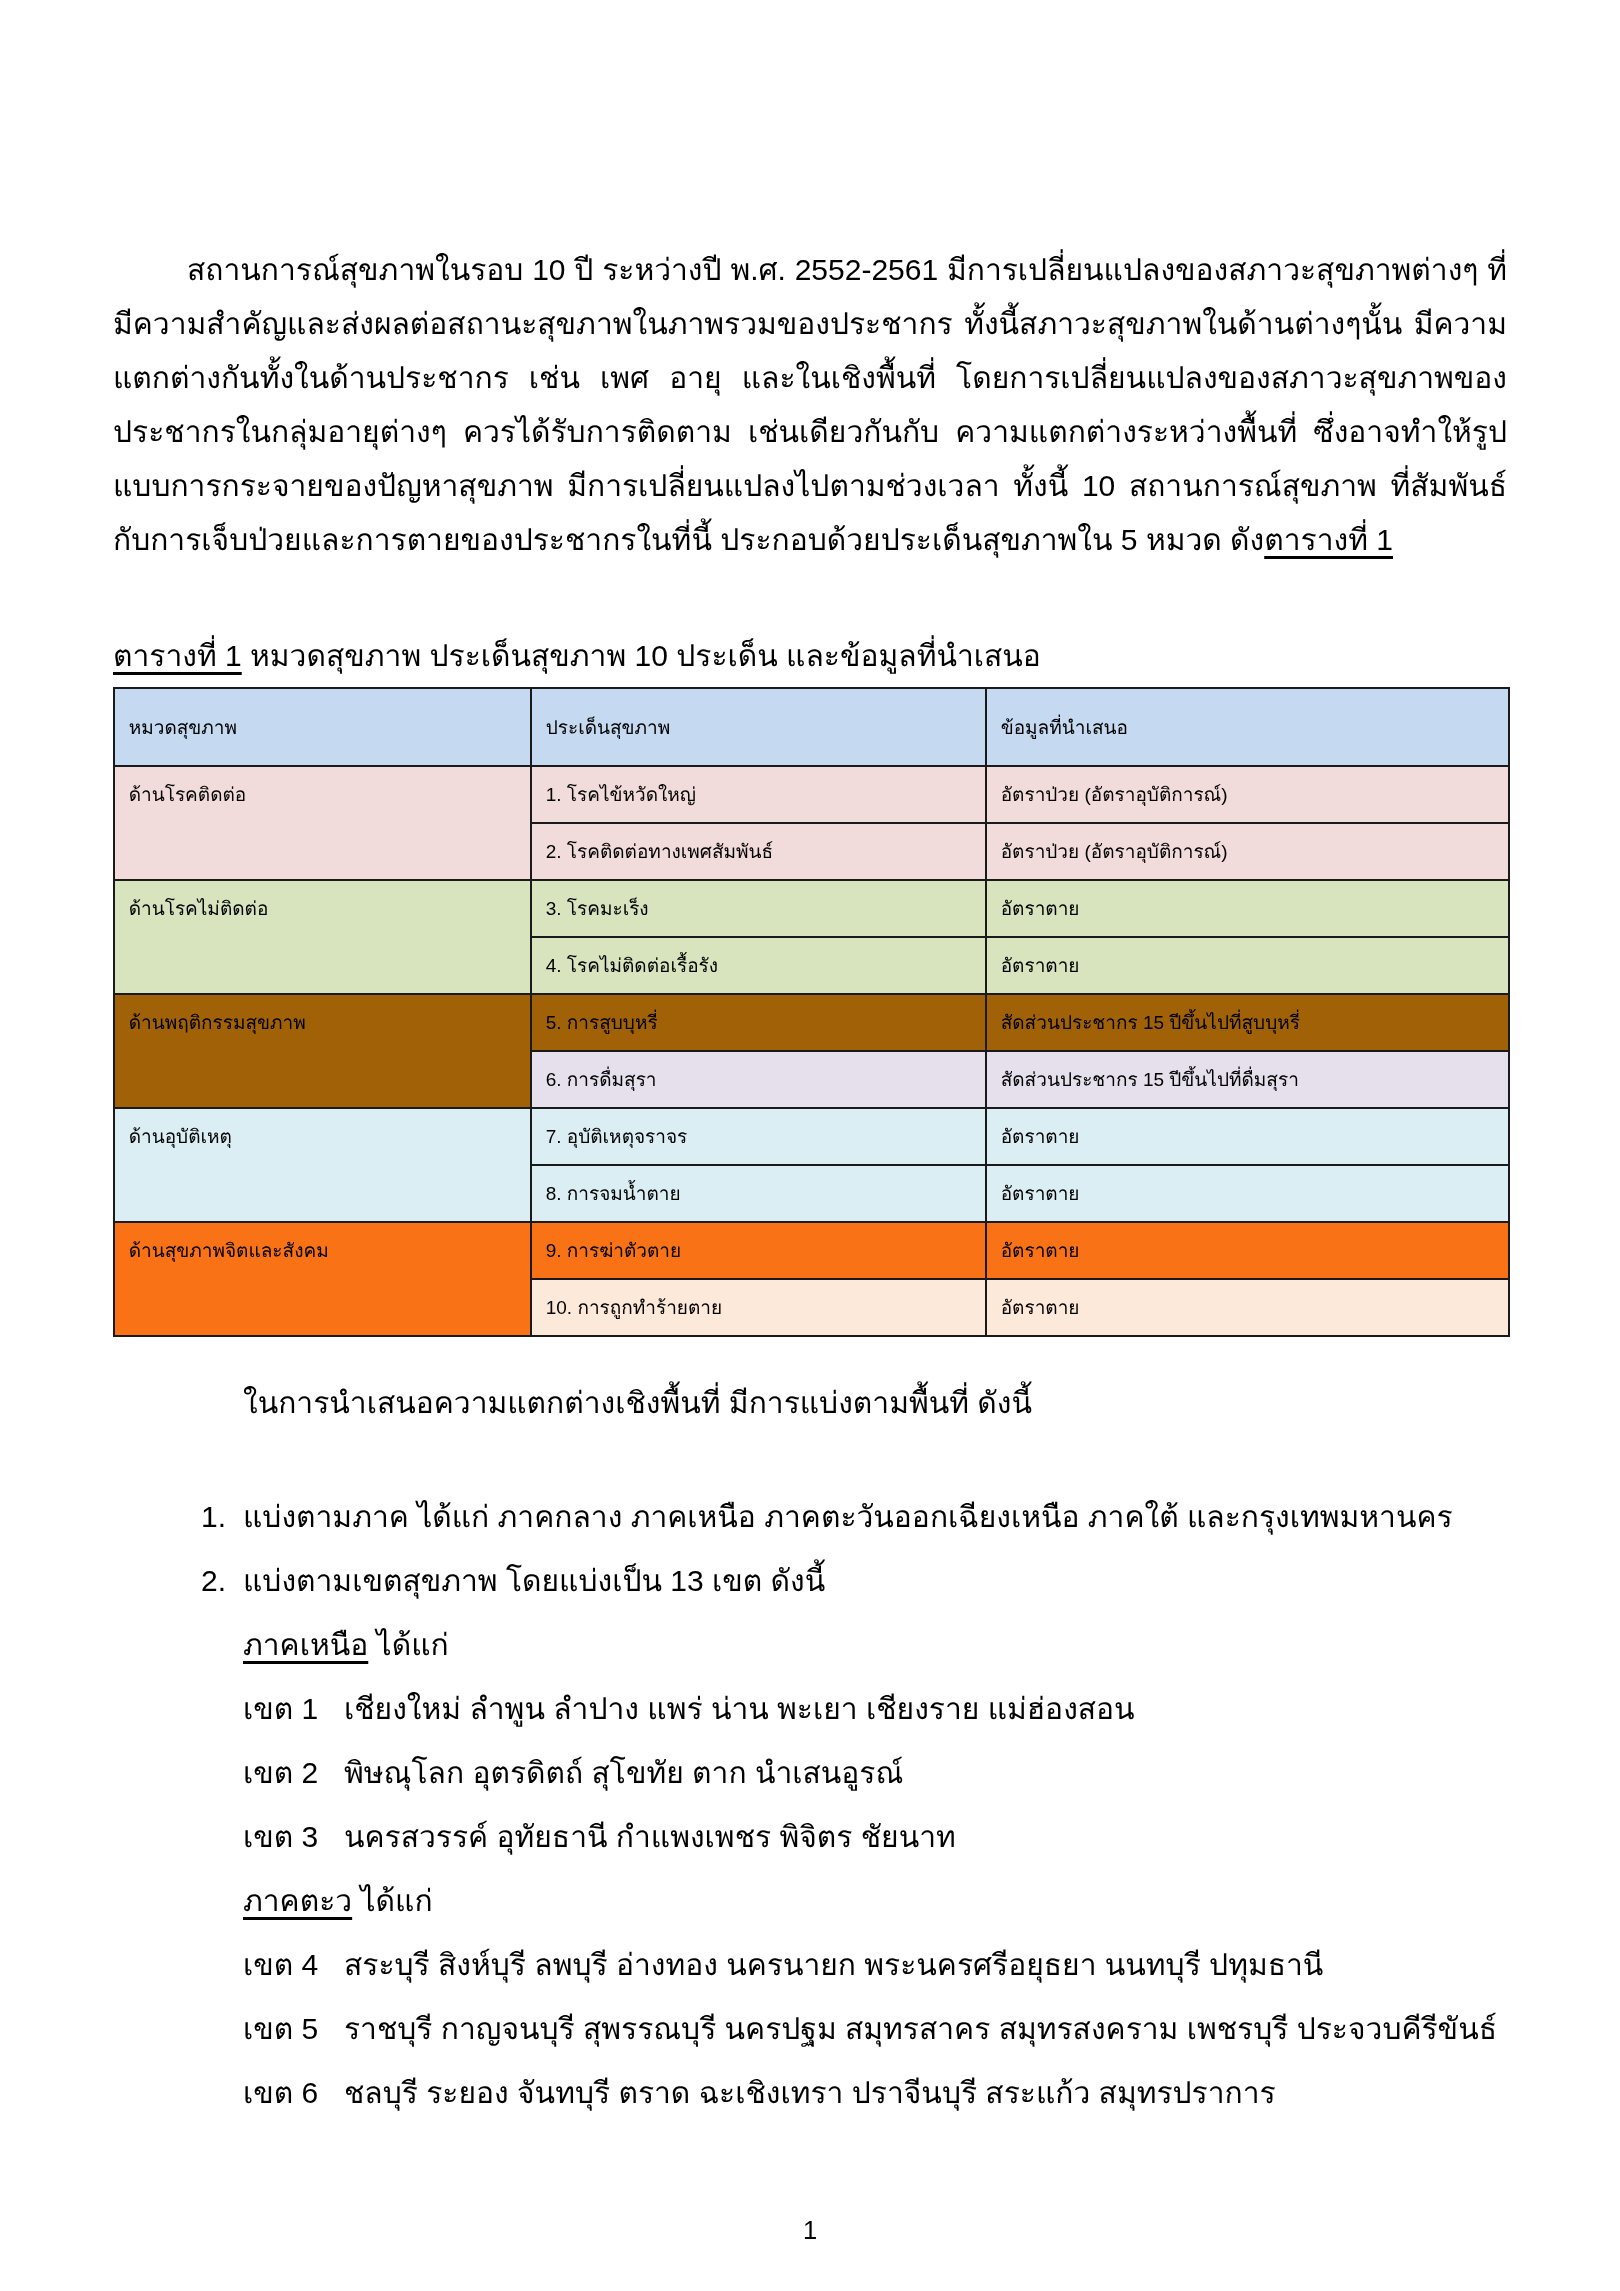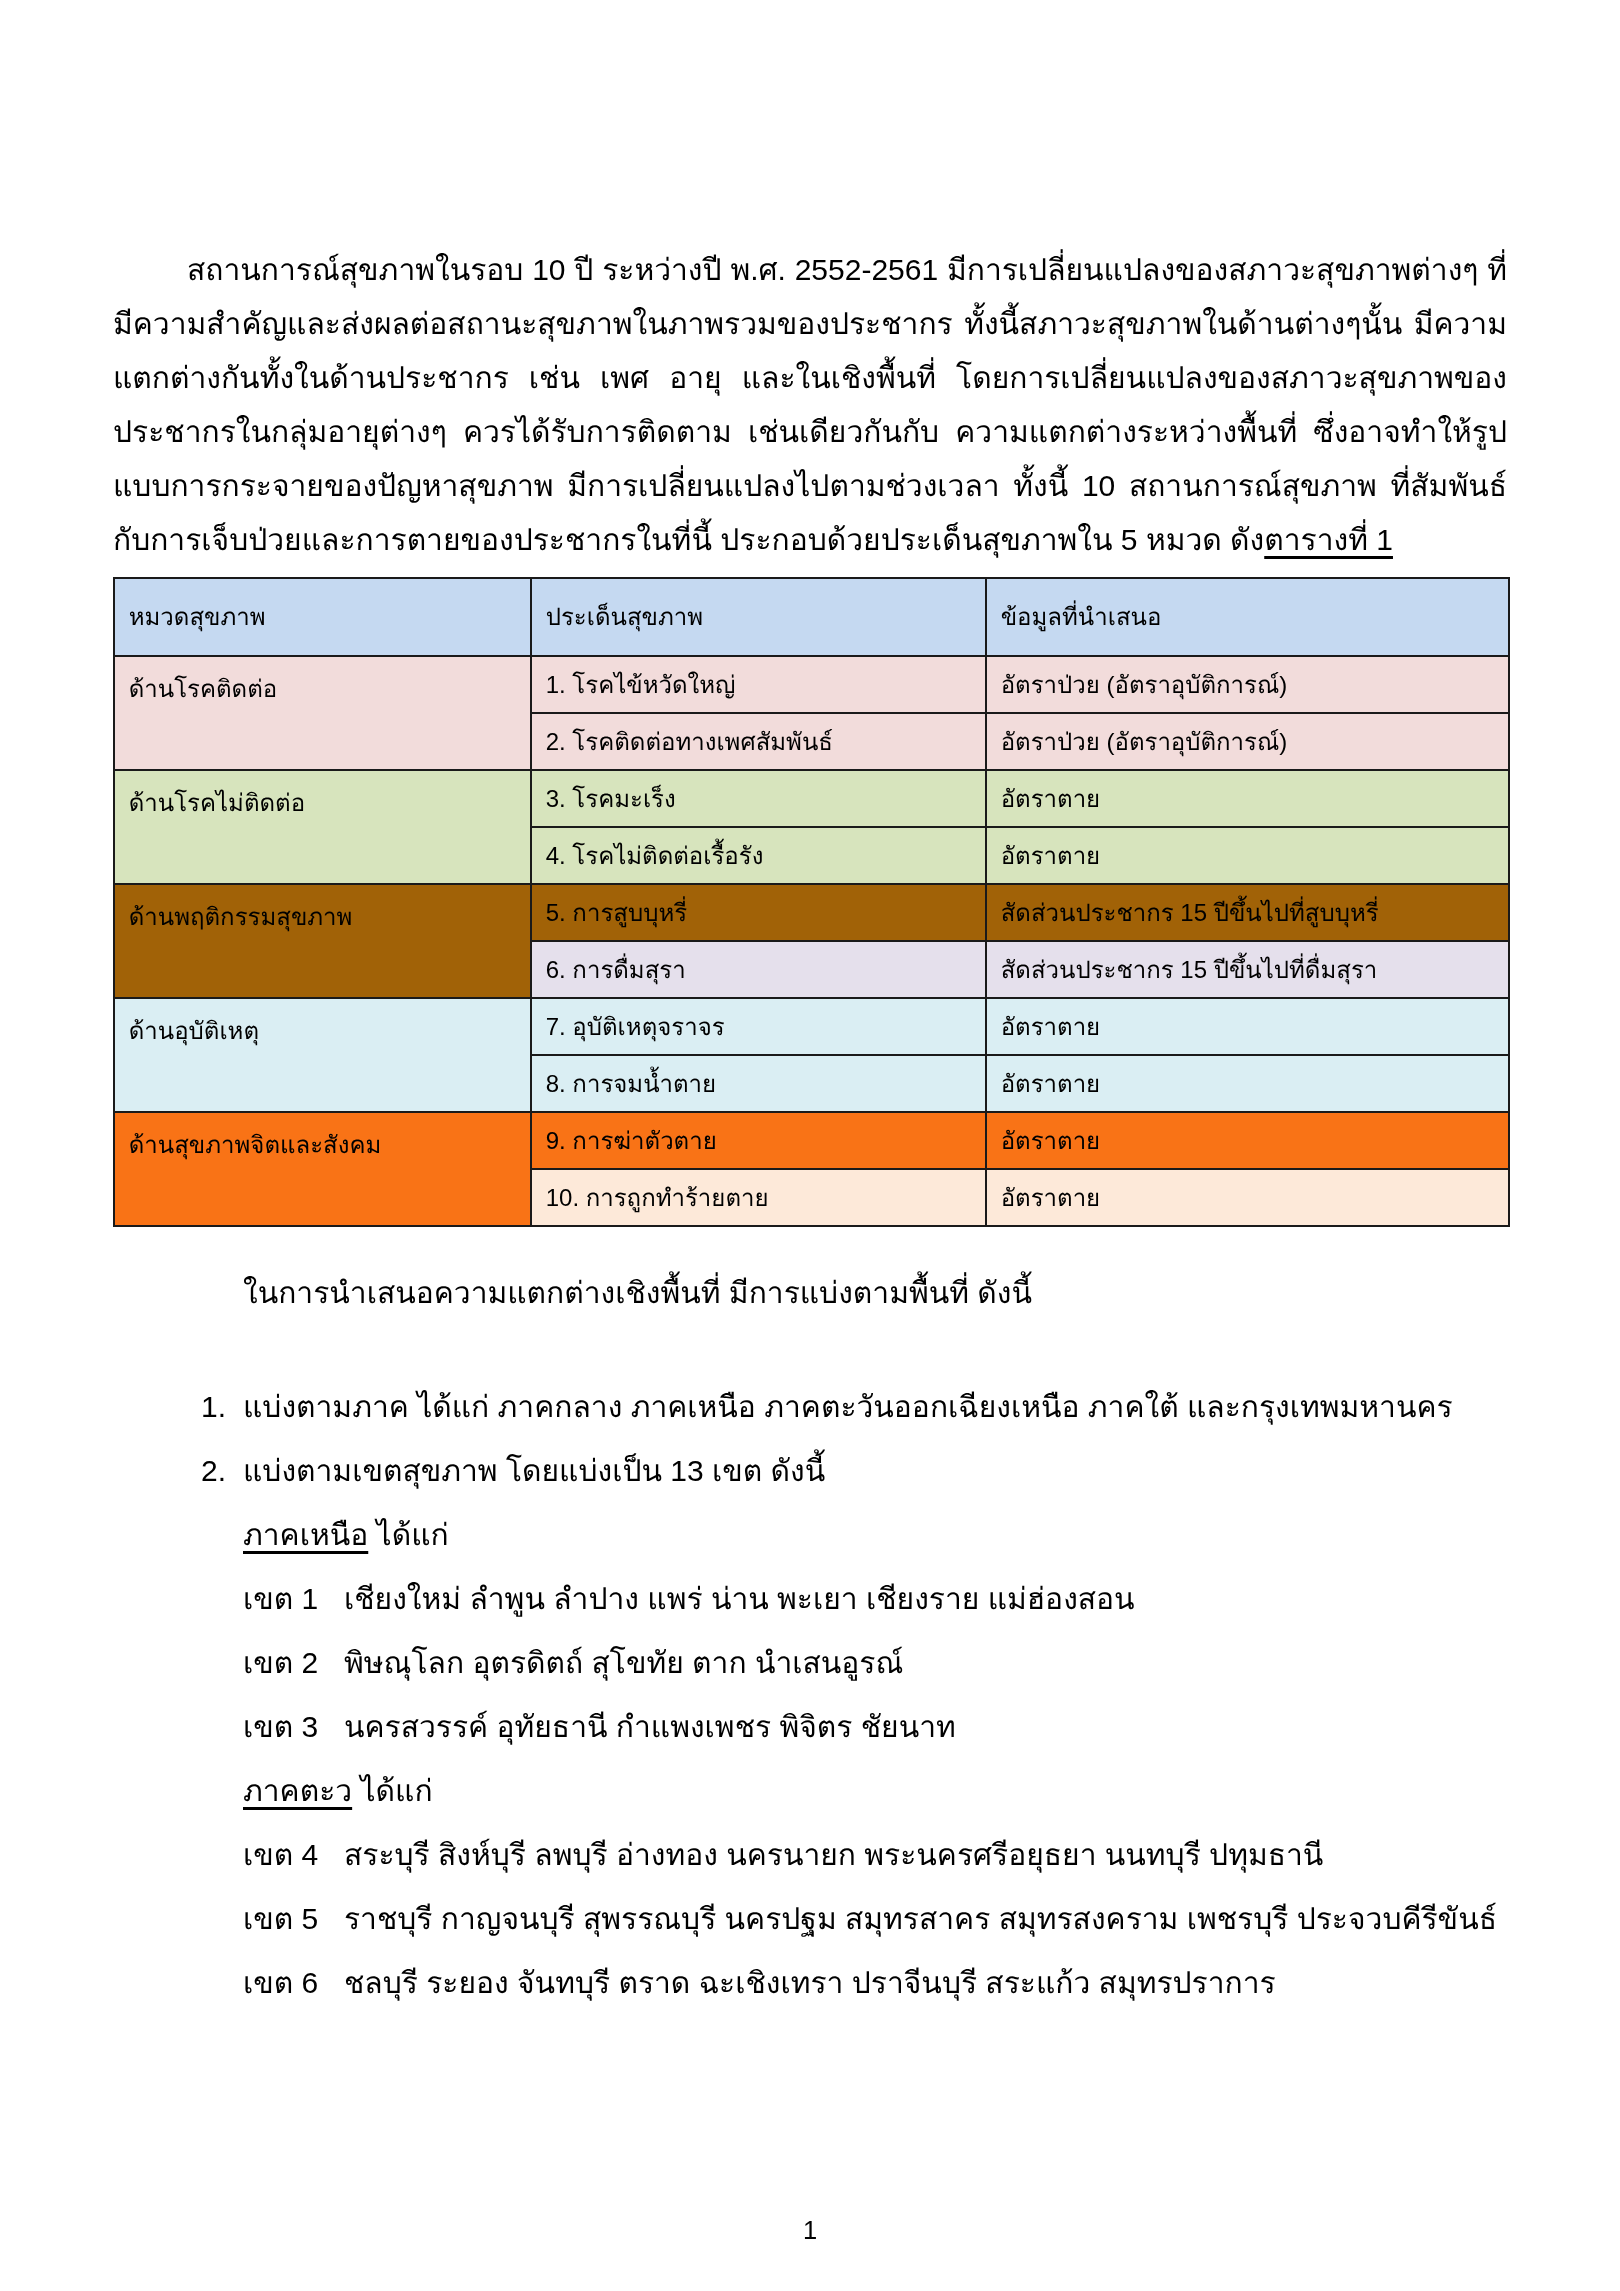--- a/index.html
+++ b/index.html
@@ -37,21 +37,21 @@
     margin-top: 67px;
     font-size: 30px;
     line-height: 43px;
   }
 
   table.health {
     margin-top: 9.8px;
     border-collapse: collapse;
     width: 1395px;
     table-layout: fixed;
-    font-size: 24px;
+    font-size: 19px;
   }
   table.health th, table.health td {
     border: 2px solid #1a1a1a;
     padding: 0 13.7px;
     font-weight: normal;
     text-align: left;
   }
   table.health th { height: 78px; vertical-align: middle; }
   table.health td { height: 57px; vertical-align: middle; }
   table.health td.cat { vertical-align: top; padding-top: 11.8px; }
@@ -82,20 +82,21 @@
   }
 </style>
 </head>
 <body>
 
 <div class="page">
 
 
   <p class="intro"><span class="indent"></span><span>สถานการณ์สุขภาพในรอบ 10 ปี ระหว่างปี พ.ศ. 2552-2561 มีการเปลี่ยนแปลงของสภาวะสุขภาพต่างๆ ที่มีความสำคัญและส่งผลต่อสถานะสุขภาพในภาพรวมของประชากร ทั้งนี้สภาวะสุขภาพในด้านต่างๆนั้น มีความแตกต่างกันทั้งในด้านประชากร เช่น เพศ อายุ และในเชิงพื้นที่ โดยการเปลี่ยนแปลงของสภาวะสุขภาพของประชากรในกลุ่มอายุต่างๆ ควรได้รับการติดตาม เช่นเดียวกันกับ ความแตกต่างระหว่างพื้นที่ ซึ่งอาจทำให้รูปแบบการกระจายของปัญหาสุขภาพ มีการเปลี่ยนแปลงไปตามช่วงเวลา ทั้งนี้ 10 สถานการณ์สุขภาพ ที่สัมพันธ์กับการเจ็บป่วยและการตายของประชากรในที่นี้ ประกอบด้วยประเด็นสุขภาพใน 5 หมวด ดัง</span><span class="u">ตารางที่ 1</span></p>
 
+  <div class="caption"><span class="u">ตารางที่ 1</span><span> หมวดสุขภาพ ประเด็นสุขภาพ 10 ประเด็น และข้อมูลที่นำเสนอ</span></div>
 
   <table class="health">
     <colgroup>
         <col class="c1">
         <col class="c2">
         <col class="c3">
       </colgroup>
     <tbody>
         <tr style="background: rgb(197, 217, 241);">
       <th>หมวดสุขภาพ</th>

